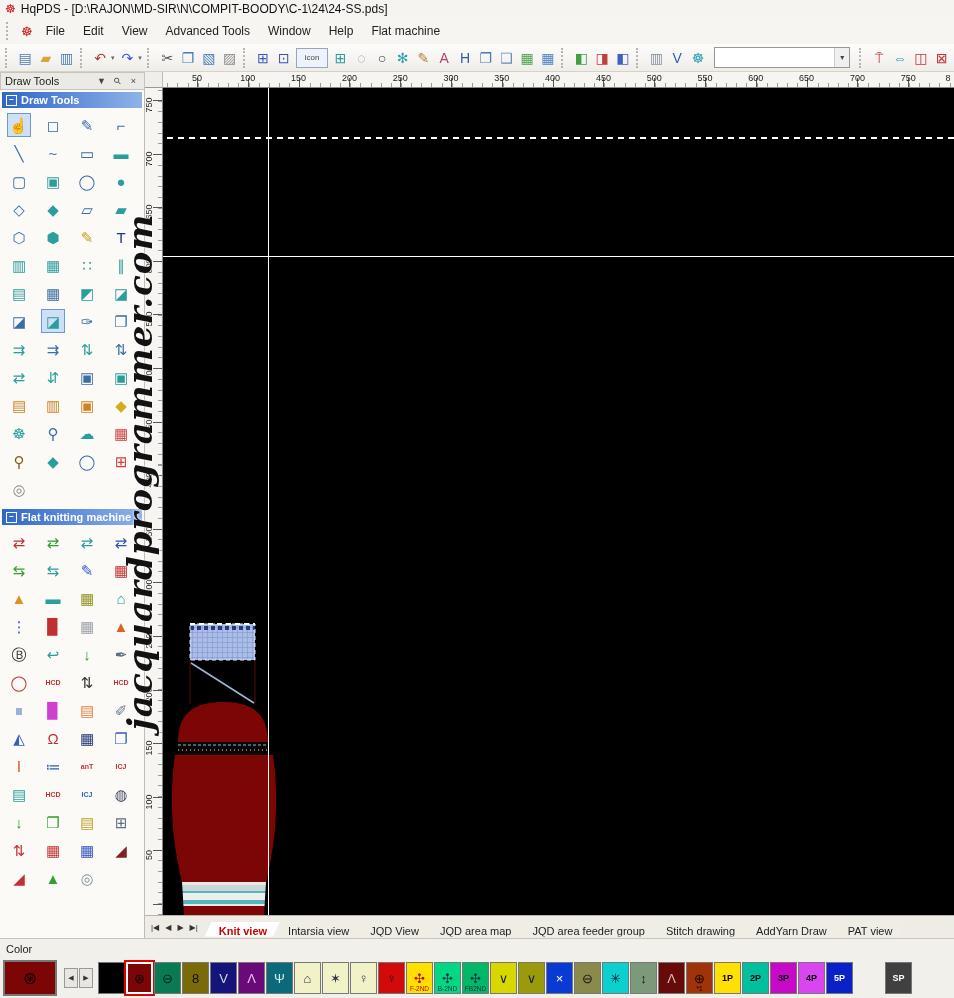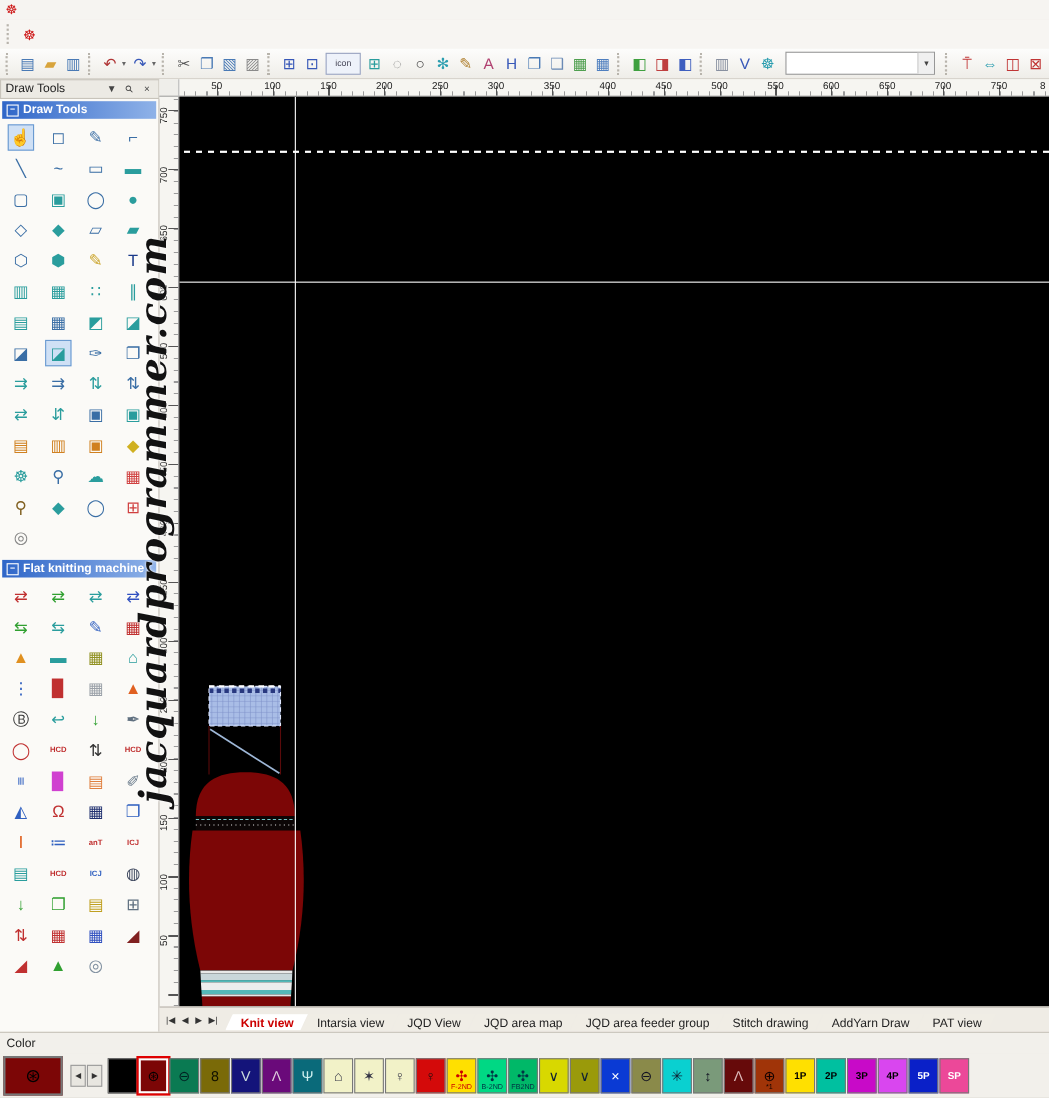--- a/index.html
+++ b/index.html
@@ -82,25 +82,35 @@
   .swatch .t.big{position:static;font-size:9px;font-weight:bold;}
   .swatch.sel{border:2px solid #fff;outline:2px solid #e00000;}
 </style>
 </head>
 <body>
 
 <div class="app">
 
   <div class="titlebar">
     <span class="app-icon">☸</span>
+    <span>HqPDS - [D:\RAJON\MD-SIR\N\COMPIT-BOODY\C-1\24\24-SS.pds]</span>
   </div>
 
   <div class="menubar">
     <span class="menu-grip"></span>
     <span class="menu-appicon">☸</span>
+    <span class="menu-items" style="display:flex;">
+        <div class="menu-item">File</div>
+        <div class="menu-item">Edit</div>
+        <div class="menu-item">View</div>
+        <div class="menu-item">Advanced Tools</div>
+        <div class="menu-item">Window</div>
+        <div class="menu-item">Help</div>
+        <div class="menu-item">Flat machine</div>
+      </span>
   </div>
 
   <div class="toolbar">
       <div class="tb-grip"></div>
       <div class="tb-icon" style="color: rgb(74, 122, 181);">▤</div>
       <div class="tb-icon" style="color: rgb(216, 164, 60);">▰</div>
       <div class="tb-icon" style="color: rgb(74, 122, 181);">▥</div>
       <div class="tb-grip"></div>
       <div class="tb-icon" style="color: rgb(176, 53, 53);">↶</div>
       <div class="tb-dd">▾</div>
@@ -455,19 +465,19 @@
         </div>
         <div class="swatch" style="background: rgb(200, 10, 200);">
           <div class="t big" style="color: rgb(0, 0, 0);">3P</div>
         </div>
         <div class="swatch" style="background: #d946ef;">
           <div class="t big" style="color: rgb(0, 0, 0);">4P</div>
         </div>
         <div class="swatch" style="background: rgb(10, 32, 200);">
           <div class="t big" style="color: rgb(255, 255, 255);">5P</div>
         </div>
-        <div class="swatch" style="background: #ec4899;">
+        <div class="swatch" style="background: #404040; margin-left: 31px;">
           <div class="t big" style="color: rgb(255, 255, 255);">SP</div>
         </div>
       </span>
   </div>
 
 </div>
 
 </body></html>

